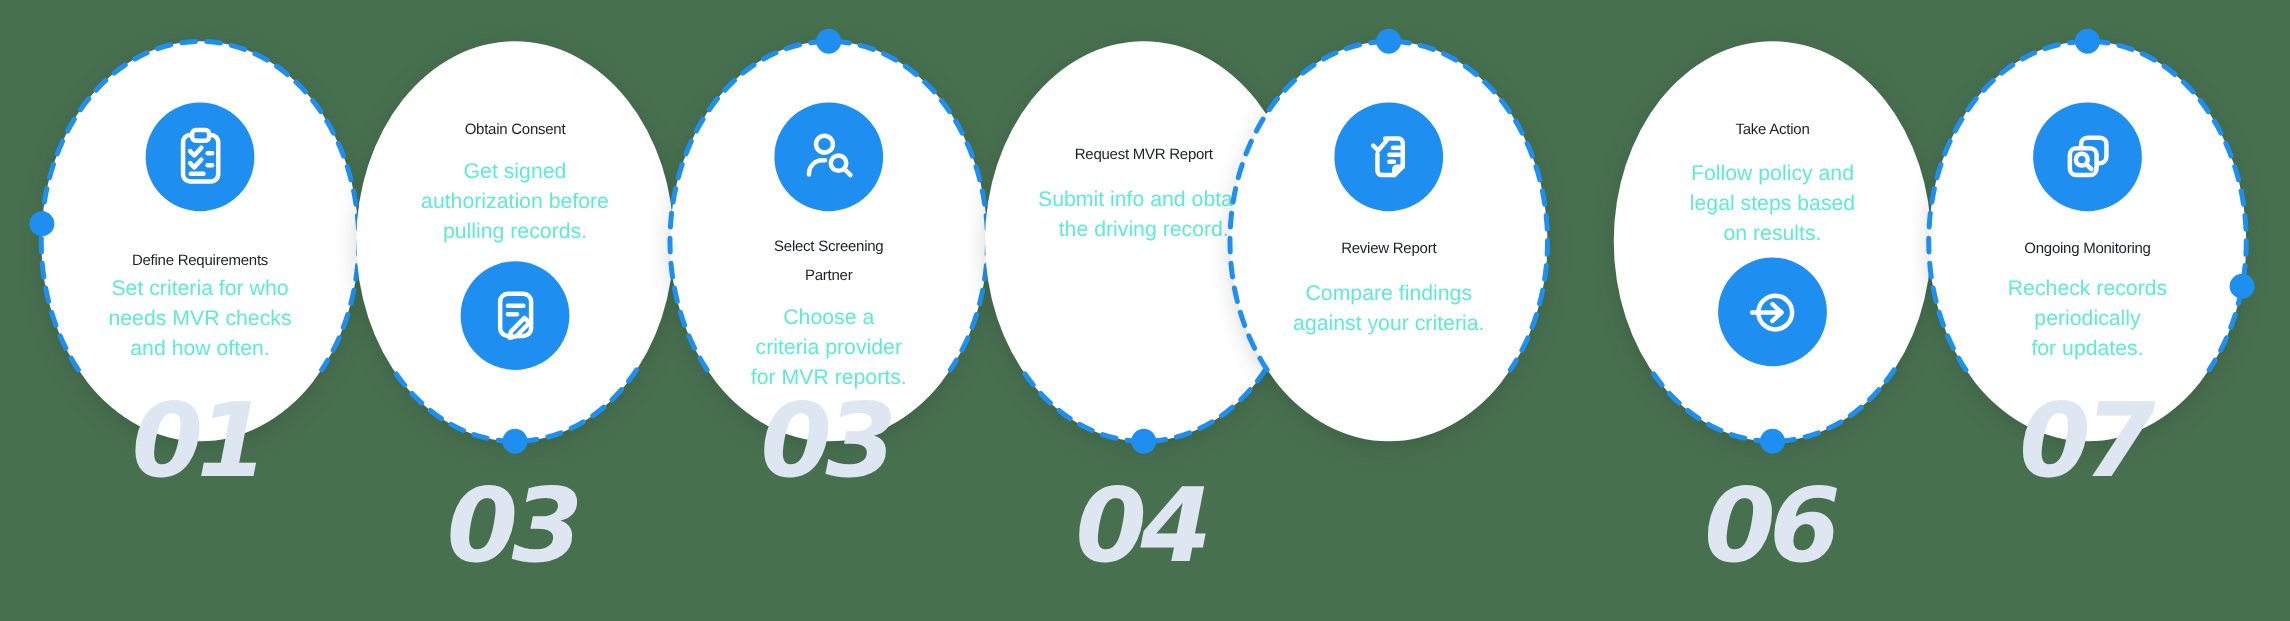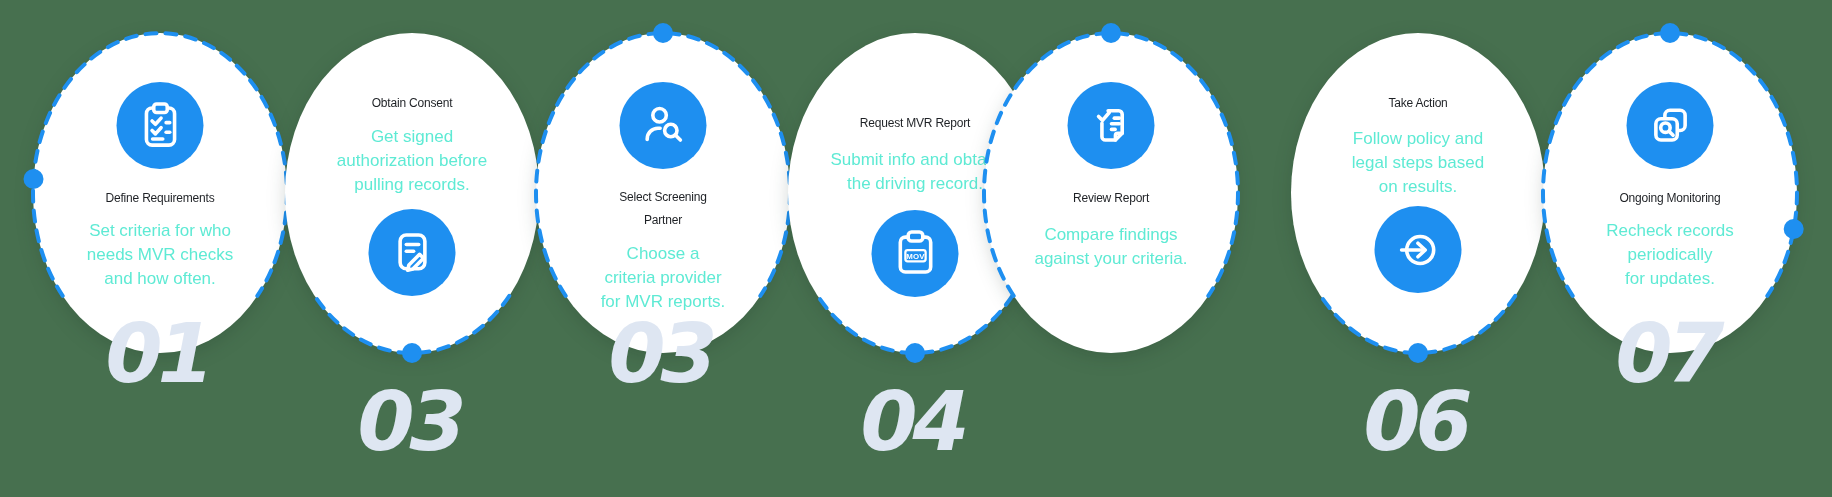--- a/index.html
+++ b/index.html
@@ -64,21 +64,21 @@
       <svg class="glyph" viewBox="0 0 48 48">
         <rect x="11.5" y="8" width="25" height="33" rx="5"></rect>
         <rect class="fillblue" x="18" y="4.5" width="12" height="7.5" rx="2.5"></rect>
         <path d="M16.5 19.5 l3 3 5-5.5"></path>
           <path d="M29 21 h3.2"></path>
         <path d="M16.5 28 l3 3 5-5.5"></path>
           <path d="M29 29.5 h3.2"></path>
         <path d="M17 35.5 h9"></path>
       </svg>
     </div>
-    <div class="title" style="top:154px">Define Requirements</div>
+    <div class="title" style="top:164px">Define Requirements</div>
     <div class="desc" style="top:186px">Set criteria for who
 needs MVR checks
 and how often.</div>
     <div class="num odd">01</div>
   </div>
 
   <div class="card" style="left:285px">
     <svg class="ring" viewBox="0 0 254 320">
         <ellipse class="disc" cx="127" cy="160" rx="127" ry="160"></ellipse>
         <path class="dash" d="M 224.3 262.9 A 127 160 0 0 1 29.7 262.9"></path>
@@ -123,28 +123,20 @@
 
   <div class="card" style="left:788px">
     <svg class="ring" viewBox="0 0 254 320">
         <ellipse class="disc" cx="127" cy="160" rx="127" ry="160"></ellipse>
         <path class="dash" d="M 224.3 262.9 A 127 160 0 0 1 29.7 262.9"></path>
         <circle class="dot" cx="127" cy="320" r="10"></circle>
       </svg>
     <div class="title" style="top:79px">Request MVR Report</div>
     <div class="desc" style="top:115px">Submit info and obtain
 the driving record.</div>
-    <div class="icon-wrap" style="top:177px">
-      <svg class="glyph" viewBox="0 0 48 48">
-        <rect x="10.5" y="9" width="27" height="31" rx="4.5"></rect>
-        <rect class="fillblue" x="17.5" y="4.5" width="13" height="8" rx="3"></rect>
-        <rect class="thin" x="15" y="20.5" width="18" height="10" rx="2"></rect>
-        <text x="24" y="28.2" text-anchor="middle">MOV</text>
-      </svg>
-    </div>
     <div class="num even">04</div>
   </div>
 
   <div class="card" style="left:984px">
     <svg class="ring" viewBox="0 0 254 320">
         <ellipse class="disc" cx="127" cy="160" rx="127" ry="160"></ellipse>
         <path class="dash" d="M 29.7 262.9 A 127 160 0 1 1 224.3 262.9"></path>
         <circle class="dot" cx="127" cy="0" r="10"></circle>
       </svg>
     <div class="icon-wrap" style="top:49px">

